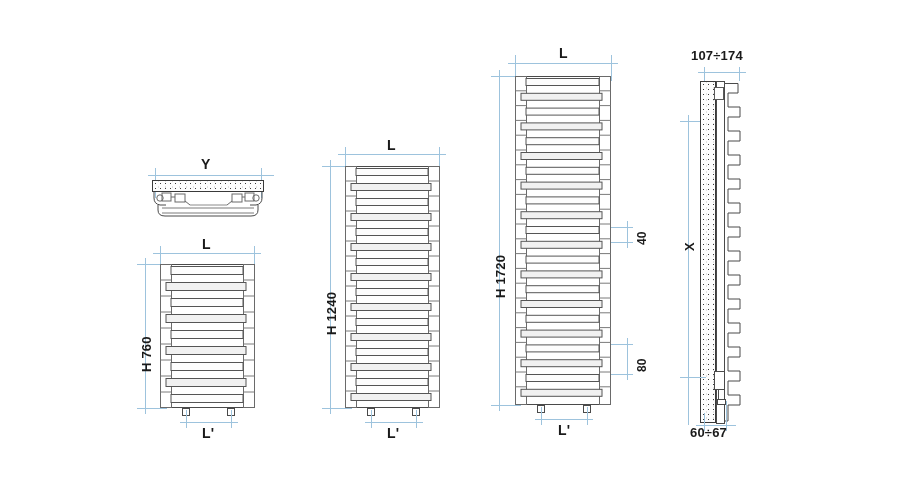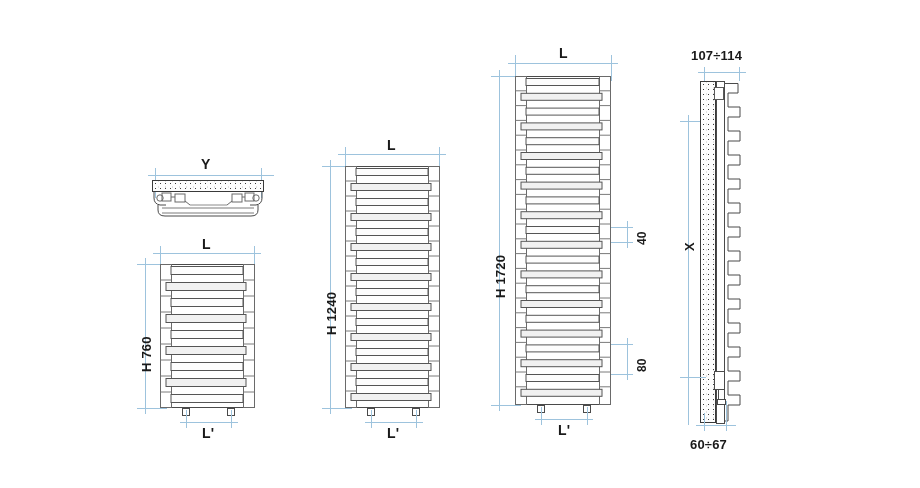--- a/index.html
+++ b/index.html
@@ -367,21 +367,21 @@
     <div class="foot-pin" style="left:108px; top:360px; width:8px; height:8px;"></div>
 
     <div class="dline v" style="left:66px; top:362px; height:18px;"></div>
     <div class="dline v" style="left:112px; top:362px; height:18px;"></div>
     <div class="dline h" style="left:60px; top:374px; width:58px;"></div>
     <span class="dim-label sz-lg" style="left:83px; top:377px;">L'</span>
   </div>
 
   <div class="view" style="left:660px; top:45px; width:120px; height:400px;">
 
-    <span class="dim-label sz-md" style="left:31px; top:3px;">107÷114</span>
+    <span class="dim-label sz-md" style="left:31px; top:3px;">107÷174</span>
     <div class="dline v" style="left:44px; top:22px; height:14px;"></div>
     <div class="dline v" style="left:79px; top:22px; height:14px;"></div>
     <div class="dline h" style="left:38px; top:27px; width:48px;"></div>
 
     <div class="dline h" style="left:20px; top:76px; width:26px;"></div>
     <div class="dline v" style="left:28px; top:70px; height:310px;"></div>
     <span class="dim-label sz-md rot" style="left:22px; top:206px;">X</span>
 
     <div class="wall" style="left:40px; top:36px; width:16px; height:342px;"></div>
 
@@ -415,16 +415,16 @@
         <rect x="54.5" y="326.5" width="10" height="18"></rect>
         <rect x="58.5" y="344.5" width="6" height="10"></rect>
         <rect x="57.5" y="354.5" width="8" height="5"></rect>
       </g>
     </svg>
 
     <div class="dline v" style="left:44px; top:368px; height:18px;"></div>
     <div class="dline v" style="left:66px; top:356px; height:30px;"></div>
     <div class="dline h" style="left:36px; top:380px; width:40px;"></div>
     <div class="dline h" style="left:20px; top:332px; width:26px;"></div>
-    <span class="dim-label sz-md" style="left:30px; top:392px;">60÷67</span>
+    <span class="dim-label sz-md" style="left:30px; top:380px;">60÷67</span>
   </div>
 
 </div>
 
 </body></html>

